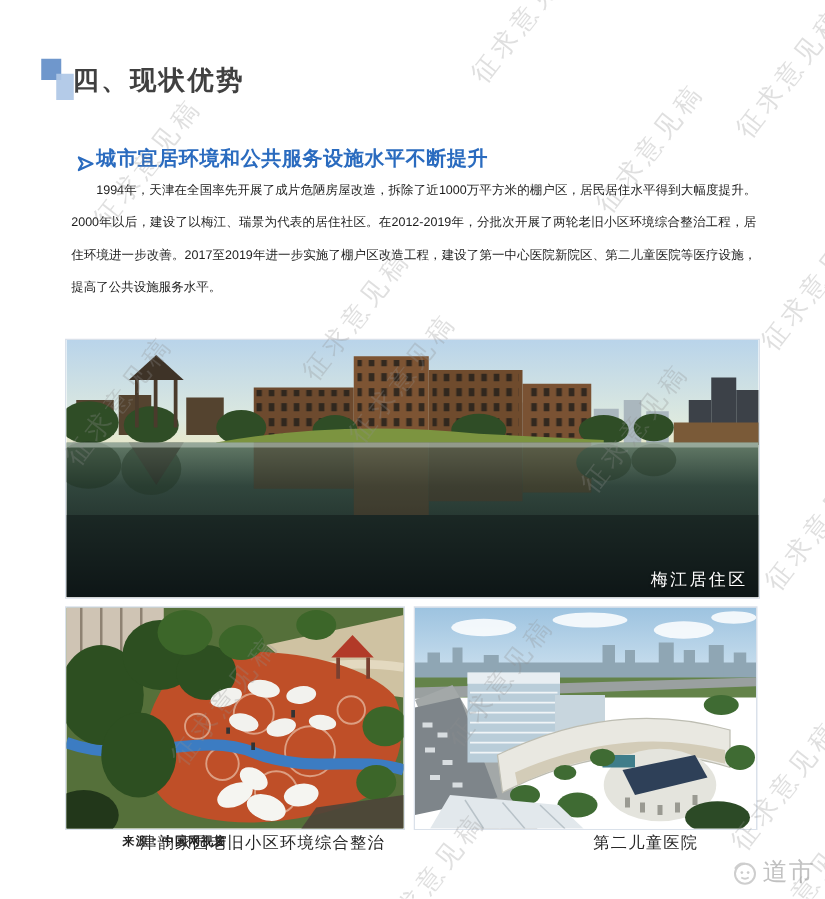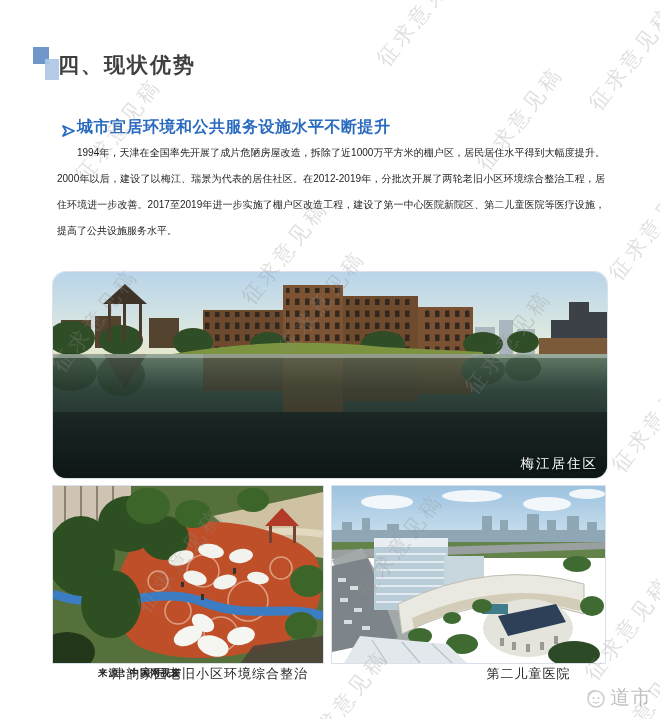--- a/index.html
+++ b/index.html
@@ -21,34 +21,34 @@
   
   .subtitle{position:absolute;left:62px;top:117px;display:flex;align-items:flex-end;z-index:4;}
   .subtitle .txt{font-size:16px;font-weight:bold;color:#2a6bbf;letter-spacing:.5px;}
 
   
   .body-text{position:absolute;left:57px;top:140px;width:548px;margin:0;
       font-size:10px;line-height:26px;color:#1d1d1d;text-align:justify;text-indent:2em;z-index:4;}
 
   
   figure{margin:0;padding:0;position:absolute;overflow:hidden;box-shadow:0 0 0 1px rgba(150,170,195,.35);}
-  .fig-panorama{left:53px;top:272px;width:554px;height:206px;border-radius:13px;}
+  .fig-panorama{left:53px;top:272px;width:554px;height:206px;}
   .fig-left{left:53px;top:486px;width:270px;height:177px;}
   .fig-right{left:332px;top:486px;width:273px;height:177px;}
   figure svg{display:block;width:100%;height:100%;}
   .pan-caption{position:absolute;right:9px;bottom:5px;color:#ffffff;
       font-family:"Liberation Serif",serif;font-size:13.5px;letter-spacing:2px;
       text-shadow:0 1px 2px rgba(0,0,0,.6);}
 
   
   .src-label{position:absolute;left:54px;top:667px;font-family:"Liberation Serif",serif;
       font-size:9.5px;font-weight:bold;color:#222;letter-spacing:1px;z-index:4;margin-left:44px;}
   .cap-left{position:absolute;left:112px;top:665px;width:230px;
       font-family:"Liberation Serif",serif;font-size:13px;color:#262626;letter-spacing:1px;z-index:4;}
-  .cap-right{position:absolute;left:456px;top:665px;width:145px;text-align:center;
+  .cap-right{position:absolute;left:444px;top:665px;width:145px;text-align:center;
       font-family:"Liberation Serif",serif;font-size:13px;color:#262626;letter-spacing:1px;z-index:4;}
 
   
   .logo-mark{position:absolute;right:8px;top:684px;display:flex;align-items:center;gap:2px;
       opacity:.85;z-index:10;}
   .logo-mark .txt{font-size:20px;color:#b7b7b7;letter-spacing:1px;}
 </style>
 </head>
 <body>
 

